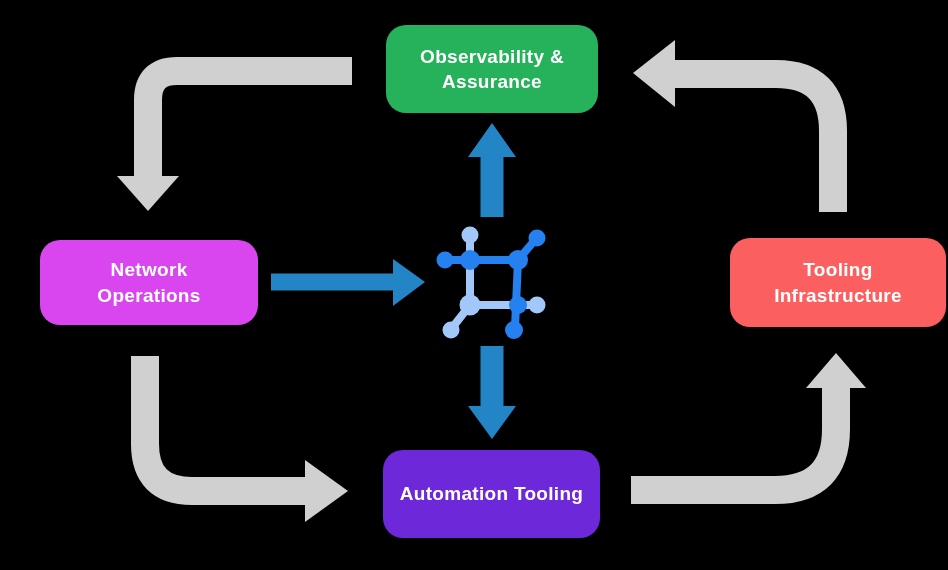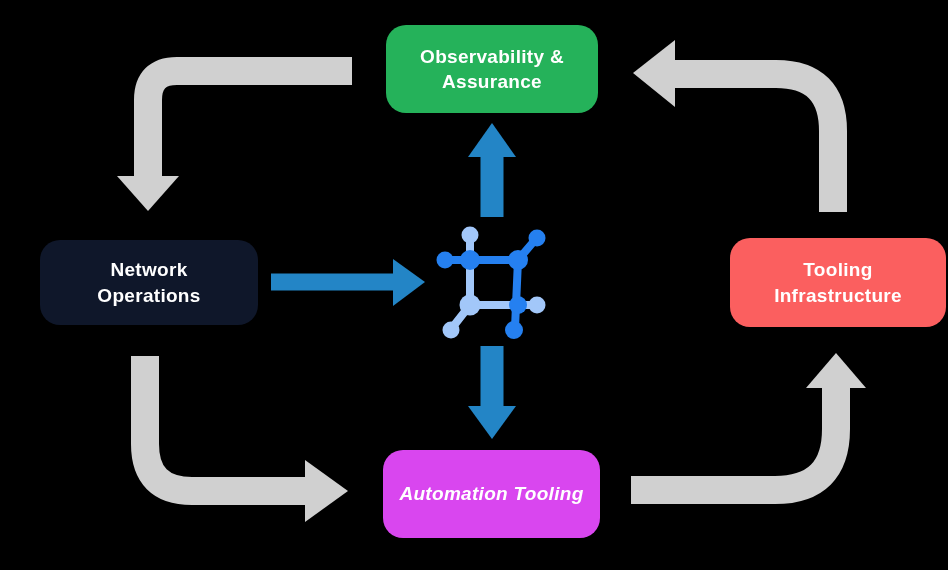--- a/index.html
+++ b/index.html
@@ -95,25 +95,25 @@
         <circle stroke="none" cx="500" cy="260" r="10" fill="#2580F0"></circle>
         <circle stroke="none" cx="500" cy="305" r="9" fill="#2580F0"></circle>
       </g>
     </g>
   </svg>
 
   <div class="node node-top" style="background: rgb(37, 178, 90);">
     <span class="label" style="color: rgb(255, 255, 255);">Observability &amp; Assurance</span>
   </div>
 
-  <div class="node node-left" style="background: #0f172a;">
+  <div class="node node-left" style="background: #d946ef;">
     <span class="label" style="color: rgb(255, 255, 255);">Network Operations</span>
   </div>
 
   <div class="node node-right" style="background: rgb(251, 95, 95);">
     <span class="label" style="color: rgb(255, 255, 255);">Tooling Infrastructure</span>
   </div>
 
-  <div class="node node-bottom" style="background: #d946ef; font-style: italic;">
+  <div class="node node-bottom" style="background: #6d28d9;">
     <span class="label" style="color: rgb(255, 255, 255);">Automation Tooling</span>
   </div>
 
 </div>
 
 </body></html>

